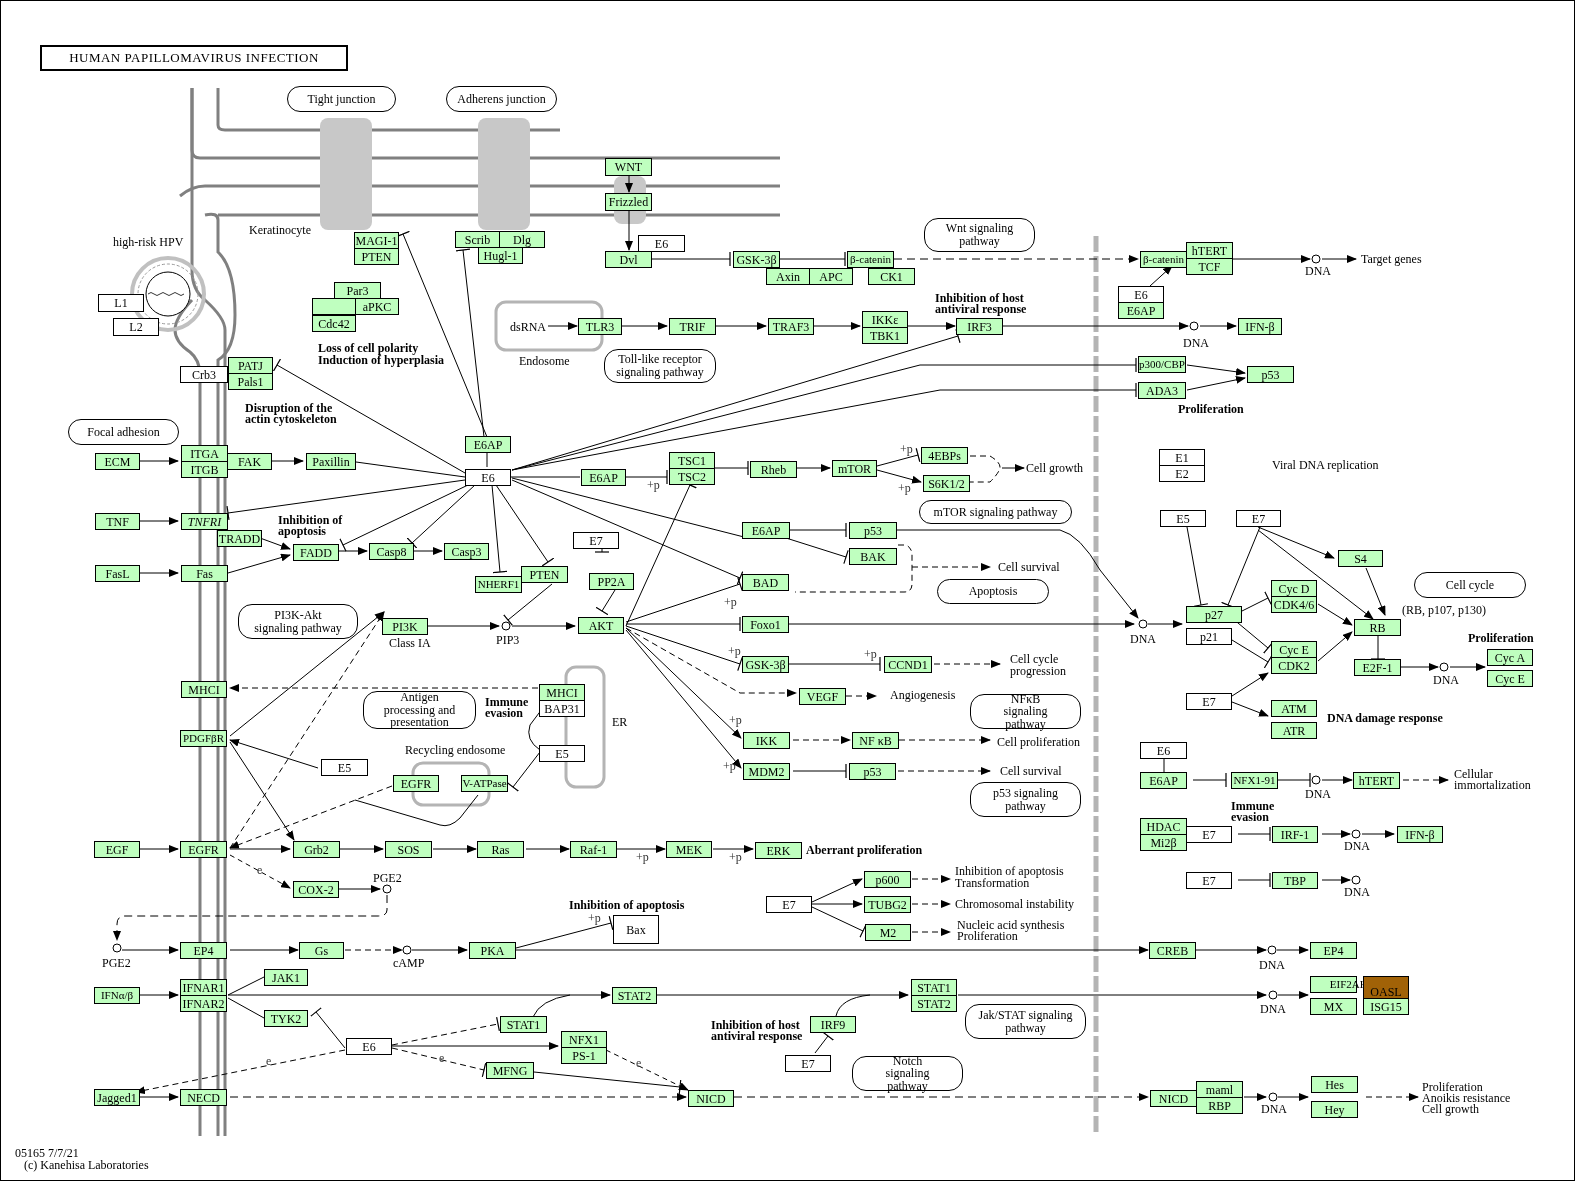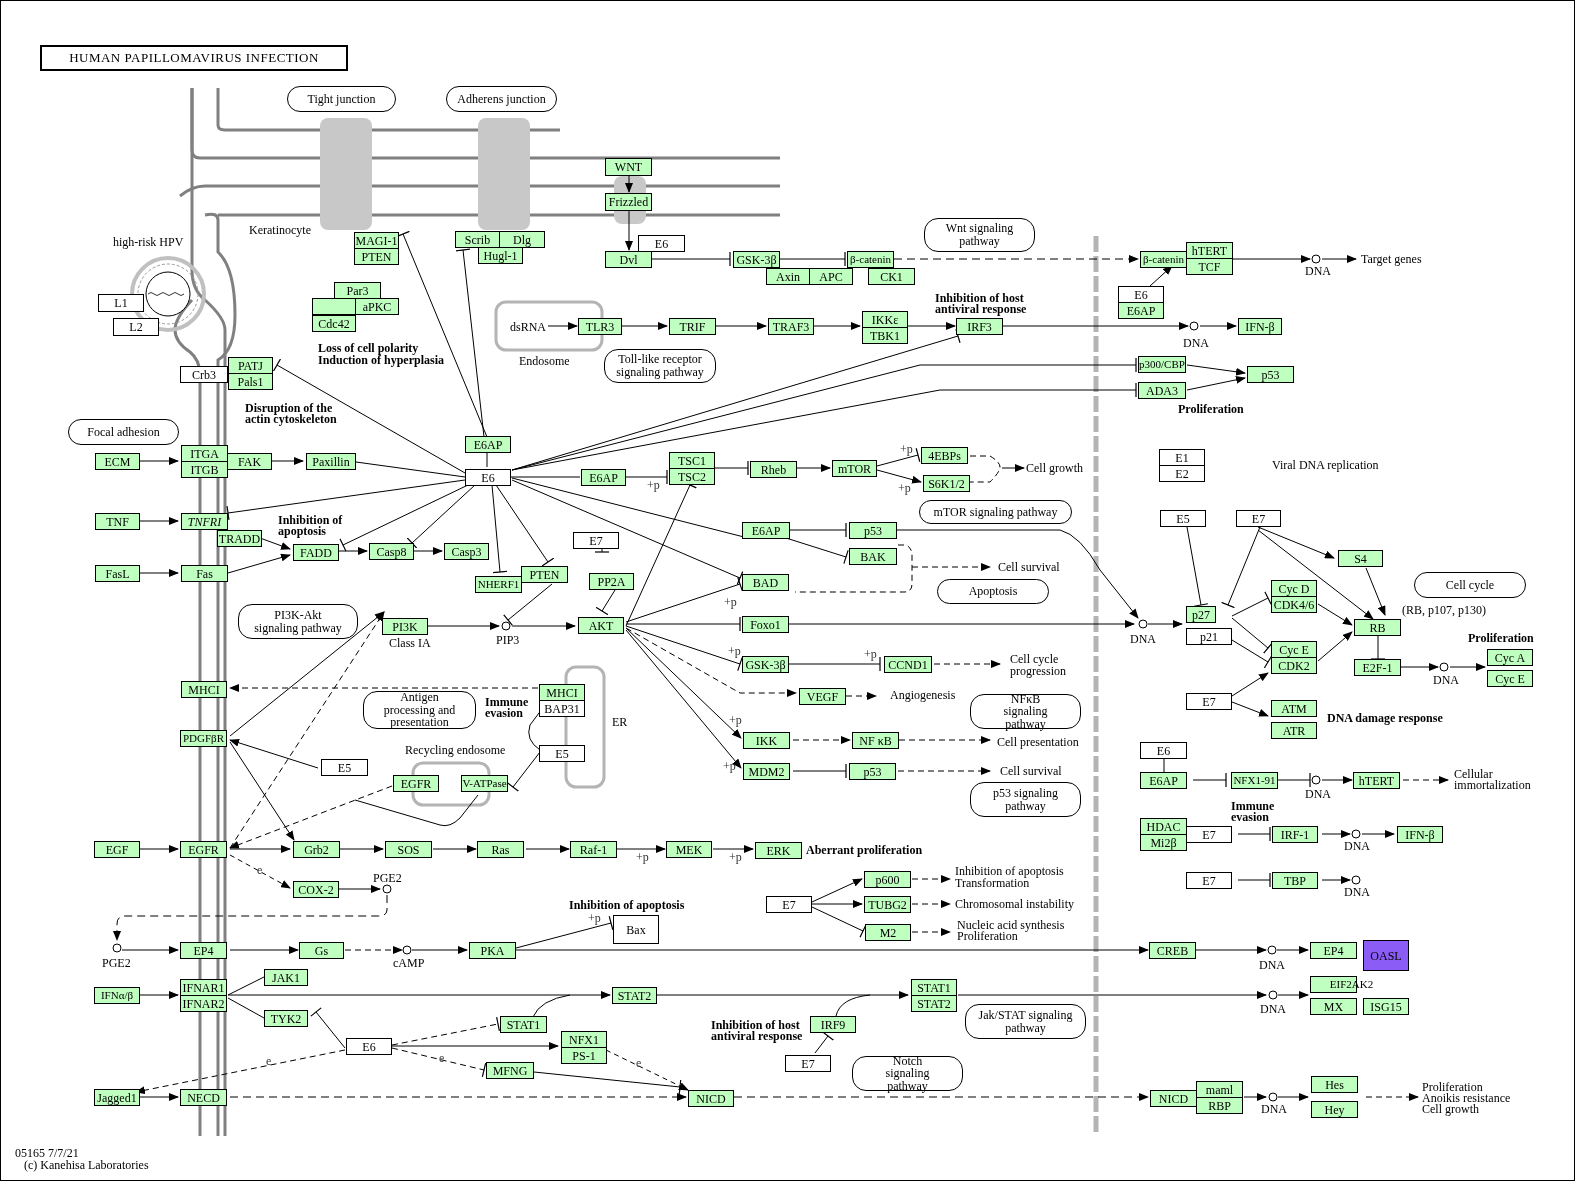--- a/index.html
+++ b/index.html
@@ -356,21 +356,21 @@
 <div class="node" style="left: 884px; top: 656px; width: 48px; height: 17px; background: rgb(191, 255, 191);">CCND1</div>
 <div class="node" style="left: 799px; top: 688px; width: 47px; height: 17px; background: rgb(191, 255, 191);">VEGF</div>
 <div class="node" style="left: 743px; top: 732px; width: 47px; height: 17px; background: rgb(191, 255, 191);">IKK</div>
 <div class="node" style="left: 852px; top: 732px; width: 47px; height: 17px; background: rgb(191, 255, 191);">NF κB</div>
 <div class="node" style="left: 743px; top: 763px; width: 47px; height: 17px; background: rgb(191, 255, 191);">MDM2</div>
 <div class="node" style="left: 849px; top: 763px; width: 47px; height: 17px; background: rgb(191, 255, 191);">p53</div>
 
 <div class="node white" style="left:1160px;top:510px;width:46px;height:17px">E5</div>
 <div class="node white" style="left:1236px;top:510px;width:45px;height:17px">E7</div>
 <div class="node" style="left: 1338px; top: 550px; width: 45px; height: 17px; background: rgb(191, 255, 191);">S4</div>
-<div class="node" style="left: 1186px; top: 606px; width: 30px; height: 17px; background: rgb(191, 255, 191);">p27</div>
+<div class="node" style="left: 1186px; top: 606px; width: 56px; height: 17px; background: rgb(191, 255, 191);">p27</div>
 <div class="node white" style="left:1186px;top:628px;width:46px;height:17px">p21</div>
 <div class="node" style="left: 1271px; top: 580px; width: 46px; height: 17px; background: rgb(191, 255, 191);">Cyc D</div>
 <div class="node" style="left: 1271px; top: 596px; width: 46px; height: 17px; background: rgb(191, 255, 191);">CDK4/6</div>
 <div class="node" style="left: 1271px; top: 641px; width: 46px; height: 17px; background: rgb(191, 255, 191);">Cyc E</div>
 <div class="node" style="left: 1271px; top: 657px; width: 46px; height: 17px; background: rgb(191, 255, 191);">CDK2</div>
 <div class="node" style="left: 1354px; top: 619px; width: 47px; height: 17px; background: rgb(191, 255, 191);">RB</div>
 <div class="node" style="left: 1354px; top: 659px; width: 47px; height: 17px; background: rgb(191, 255, 191);">E2F-1</div>
 <div class="node" style="left: 1487px; top: 649px; width: 46px; height: 17px; background: rgb(191, 255, 191);">Cyc A</div>
 <div class="node" style="left: 1487px; top: 670px; width: 46px; height: 17px; background: rgb(191, 255, 191);">Cyc E</div>
 <div class="node white" style="left:1186px;top:693px;width:46px;height:17px">E7</div>
@@ -425,21 +425,21 @@
 <div class="node" style="left: 180px; top: 995px; width: 47px; height: 17px; background: rgb(191, 255, 191);">IFNAR2</div>
 <div class="node" style="left: 264px; top: 969px; width: 44px; height: 17px; background: rgb(191, 255, 191);">JAK1</div>
 <div class="node" style="left: 264px; top: 1010px; width: 44px; height: 17px; background: rgb(191, 255, 191);">TYK2</div>
 <div class="node" style="left: 612px; top: 987px; width: 45px; height: 17px; background: rgb(191, 255, 191);">STAT2</div>
 <div class="node" style="left: 500px; top: 1016px; width: 47px; height: 17px; background: rgb(191, 255, 191);">STAT1</div>
 <div class="node" style="left: 911px; top: 979px; width: 46px; height: 17px; background: rgb(191, 255, 191);">STAT1</div>
 <div class="node" style="left: 911px; top: 995px; width: 46px; height: 17px; background: rgb(191, 255, 191);">STAT2</div>
 <div class="node" style="left: 810px; top: 1016px; width: 46px; height: 17px; background: rgb(191, 255, 191);">IRF9</div>
 <div class="node white" style="left:785px;top:1055px;width:46px;height:17px">E7</div>
 <div class="node" style="left: 1310px; top: 976px; width: 47px; height: 17px; font-size: 11px; background: rgb(191, 255, 191); padding-left: 36px;">EIF2AK2</div>
-<div class="node" style="left: 1363px; top: 940px; width: 46px; height: 31px; background: #8b5cf6;">OASL</div>
+<div class="node" style="left: 1363px; top: 976px; width: 46px; height: 31px; background: #a16207;">OASL</div>
 <div class="node" style="left: 1310px; top: 998px; width: 47px; height: 17px; background: rgb(191, 255, 191);">MX</div>
 <div class="node" style="left: 1363px; top: 998px; width: 46px; height: 17px; background: rgb(191, 255, 191);">ISG15</div>
 
 <div class="node white" style="left:346px;top:1038px;width:46px;height:17px">E6</div>
 <div class="node" style="left: 561px; top: 1031px; width: 46px; height: 17px; background: rgb(191, 255, 191);">NFX1</div>
 <div class="node" style="left: 561px; top: 1047px; width: 46px; height: 17px; background: rgb(191, 255, 191);">PS-1</div>
 <div class="node" style="left: 486px; top: 1062px; width: 48px; height: 17px; background: rgb(191, 255, 191);">MFNG</div>
 
 <div class="node" style="left: 94px; top: 1089px; width: 46px; height: 17px; background: rgb(191, 255, 191);">Jagged1</div>
 <div class="node" style="left: 180px; top: 1089px; width: 47px; height: 17px; background: rgb(191, 255, 191); text-align: center;">NECD</div>
@@ -489,21 +489,21 @@
 <span class="txt" style="left:1260px;top:1003px">DNA</span>
 <span class="txt" style="left:1261px;top:1103px">DNA</span>
 
 <span class="txt" style="left:1361px;top:253px">Target genes</span>
 <span class="txt" style="left:1272px;top:459px">Viral DNA replication</span>
 <span class="txt" style="left:1026px;top:462px">Cell growth</span>
 <span class="txt" style="left:998px;top:561px">Cell survival</span>
 <span class="txt" style="left:1010px;top:653px">Cell cycle</span>
 <span class="txt" style="left:1010px;top:665px">progression</span>
 <span class="txt" style="left:890px;top:689px">Angiogenesis</span>
-<span class="txt" style="left:997px;top:736px">Cell presentation</span>
+<span class="txt" style="left:997px;top:736px">Cell proliferation</span>
 <span class="txt" style="left:1000px;top:765px">Cell survival</span>
 <span class="txt" style="left:1454px;top:768px">Cellular</span>
 <span class="txt" style="left:1454px;top:779px">immortalization</span>
 <span class="txt" style="left:955px;top:865px">Inhibition of apoptosis</span>
 <span class="txt" style="left:955px;top:877px">Transformation</span>
 <span class="txt" style="left:955px;top:898px">Chromosomal instability</span>
 <span class="txt" style="left:957px;top:919px">Nucleic acid synthesis</span>
 <span class="txt" style="left:957px;top:930px">Proliferation</span>
 <span class="txt" style="left:1422px;top:1081px">Proliferation</span>
 <span class="txt" style="left:1422px;top:1092px">Anoikis resistance</span>

